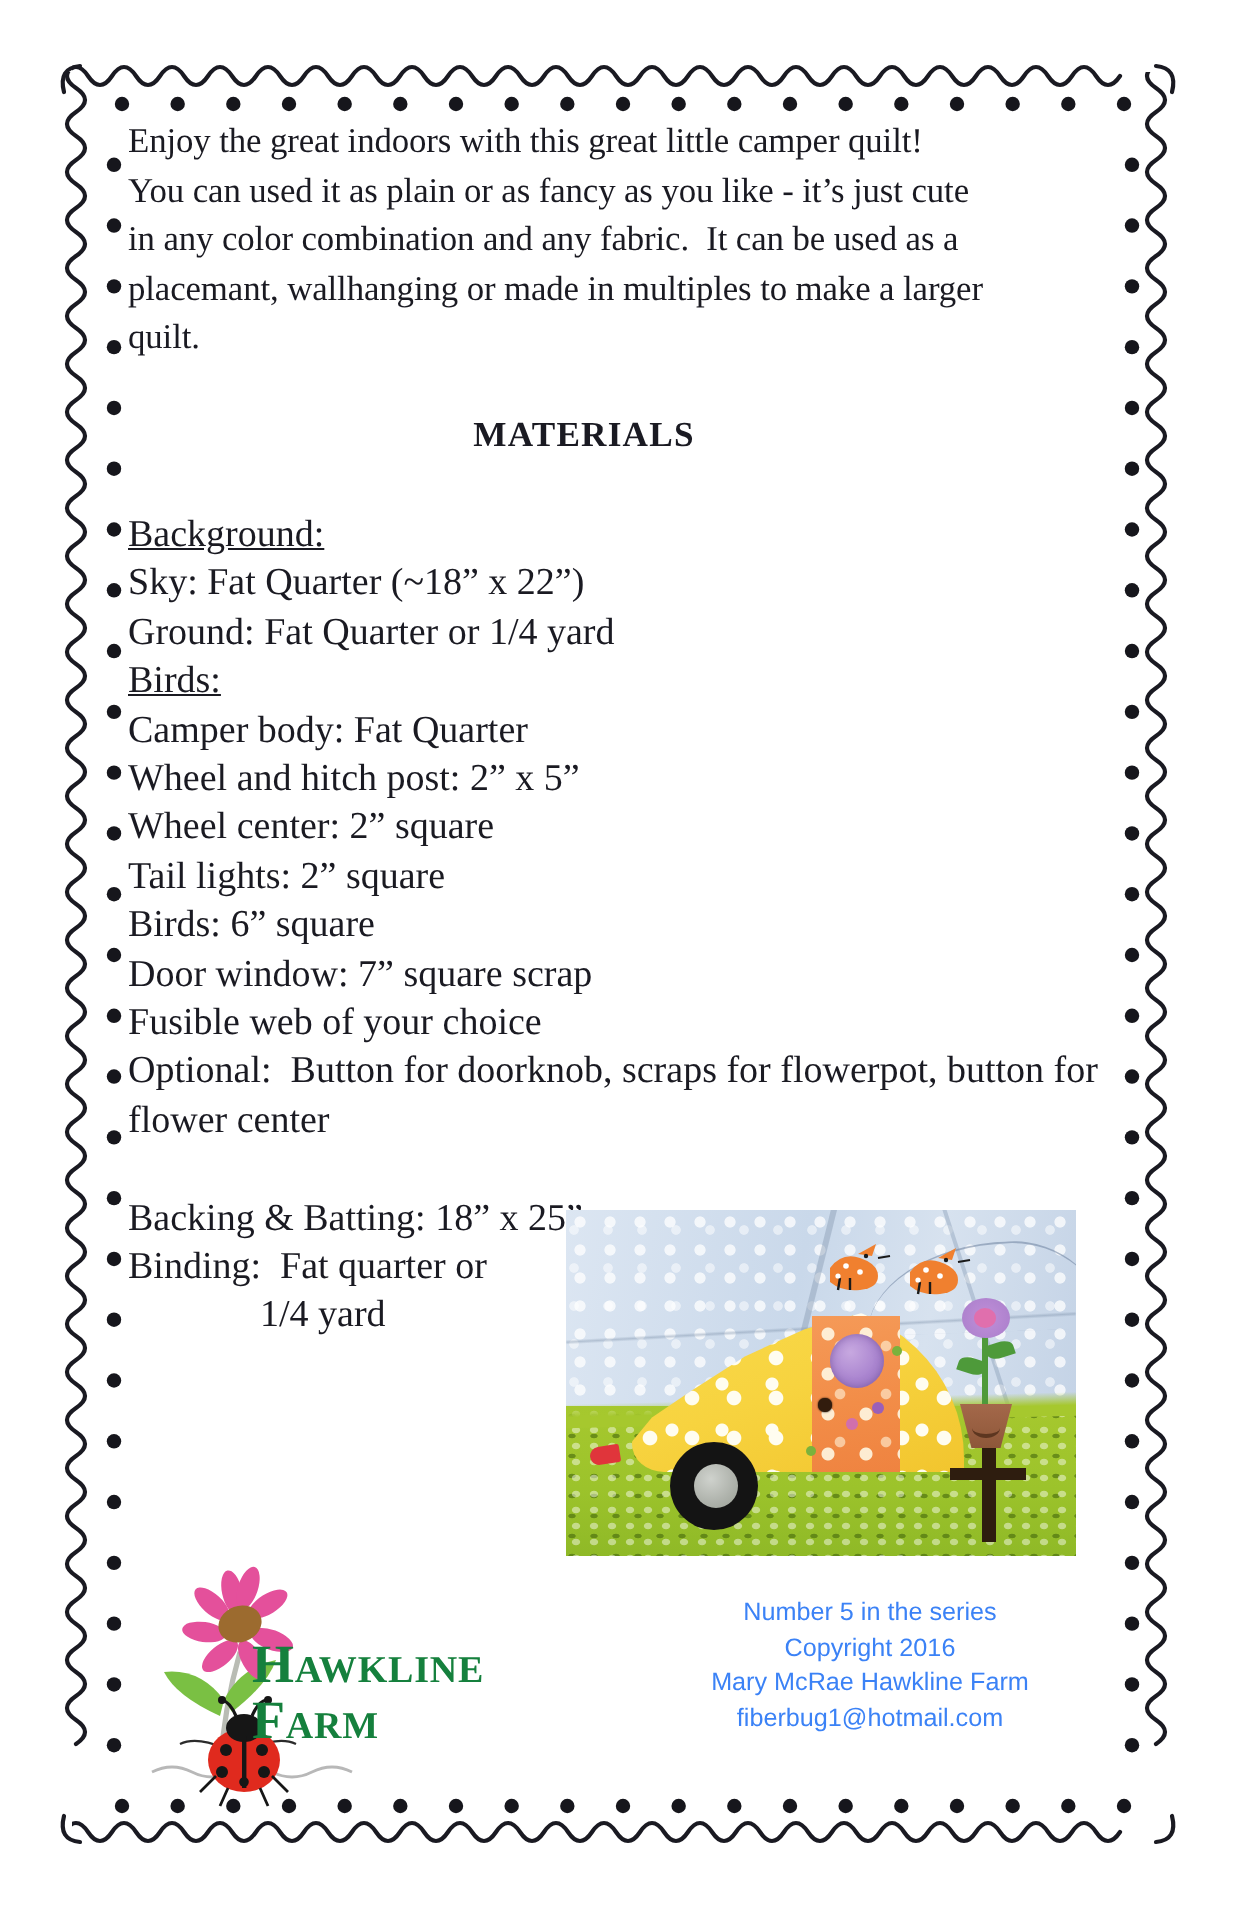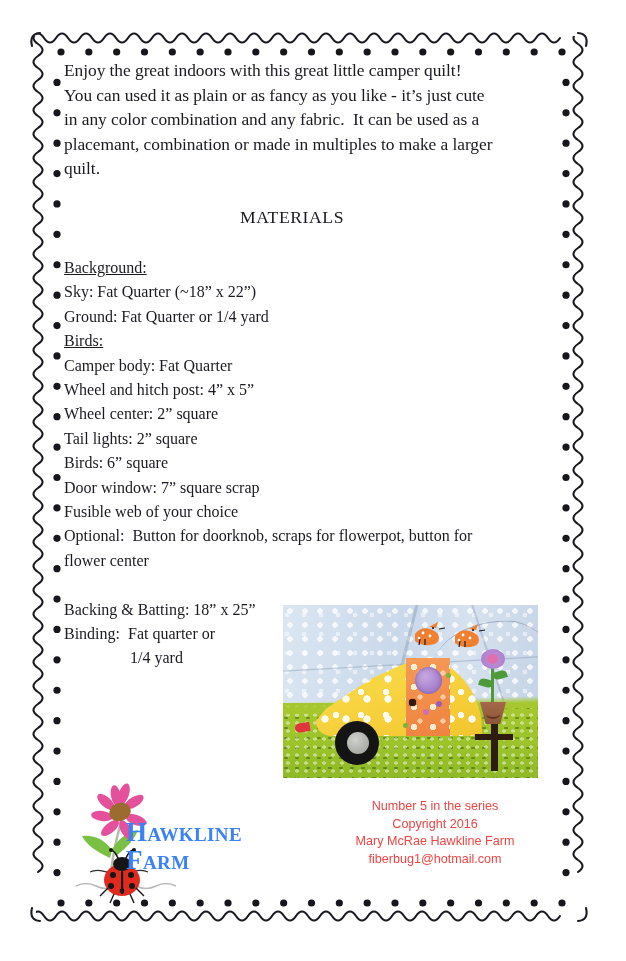--- a/index.html
+++ b/index.html
@@ -40,30 +40,30 @@
 
   .intro {
     font-size: 17.4px;
     line-height: 24.6px;
     letter-spacing: -0.05px;
   }
   .intro div { white-space: pre; }
 
   .materials-title {
     text-align: center;
-    font-weight: normal;
+    font-weight: bold;
     font-size: 17.6px;
     letter-spacing: 0.6px;
     margin-top: 26px;
     padding-right: 36px;
   }
 
   .mat-list {
     margin-top: 28px;
-    font-size: 16px;
+    font-size: 19px;
     line-height: 24.4px;
   }
   .mat-list div { white-space: pre; }
   .mat-list .hdr { text-decoration: underline; }
   .spacer-line { height: 24.4px; }
   .indent { padding-left: 66px; }
 
   
   #quilt-photo {
     position: absolute;
@@ -216,21 +216,21 @@
     width: 240px;
     height: 122px;
   }
   .logo-text {
     position: absolute;
     left: 54px;
     top: 36px;
     width: 190px;
     font-family: "Liberation Serif", "DejaVu Serif", serif;
     font-weight: bold;
-    color: #3b82f6;
+    color: #15803d;
     line-height: 1.04;
   }
   .logo-line1 {
     font-size: 27px;
     font-variant: small-caps;
     letter-spacing: 0.4px;
     display: block;
   }
   .logo-line2 {
     font-size: 27px;
@@ -244,21 +244,21 @@
   
   #credits {
     position: absolute;
     left: 330px;
     top: 798px;
     width: 210px;
     text-align: center;
     font-family: "Liberation Sans", "DejaVu Sans", sans-serif;
     font-size: 12.6px;
     line-height: 17.6px;
-    color: #ef4444;
+    color: #3b82f6;
   }
   #credits div { white-space: nowrap; }
 </style>
 </head>
 <body>
 
 <div id="page">
 
   <svg id="border-frame" viewBox="0 0 626 961" width="626" height="961" aria-hidden="true">
     <defs>
@@ -403,33 +403,33 @@
         <circle cx="566" cy="872.6071428571429" r="3.6" fill="#16161c"></circle>
       </g>
   </svg>
 
   <div id="content">
 
     <div class="intro">
       <div>Enjoy the great indoors with this great little camper quilt!</div>
       <div>You can used it as plain or as fancy as you like - it’s just cute</div>
       <div>in any color combination and any fabric.  It can be used as a</div>
-      <div>placemant, combination or made in multiples to make a larger</div>
+      <div>placemant, wallhanging or made in multiples to make a larger</div>
       <div>quilt.</div>
     </div>
 
     <div class="materials-title">MATERIALS</div>
 
     <div class="mat-list">
       <div class="hdr">Background:</div>
       <div>Sky: Fat Quarter (~18” x 22”)</div>
       <div>Ground: Fat Quarter or 1/4 yard</div>
       <div class="hdr">Birds:</div>
       <div>Camper body: Fat Quarter</div>
-      <div>Wheel and hitch post: 4” x 5”</div>
+      <div>Wheel and hitch post: 2” x 5”</div>
       <div>Wheel center: 2” square</div>
       <div>Tail lights: 2” square</div>
       <div>Birds: 6” square</div>
       <div>Door window: 7” square scrap</div>
       <div>Fusible web of your choice</div>
       <div>Optional:  Button for doorknob, scraps for flowerpot, button for</div>
       <div>flower center</div>
       <div class="spacer-line"></div>
       <div>Backing &amp; Batting: 18” x 25”</div>
       <div>Binding:  Fat quarter or</div>

